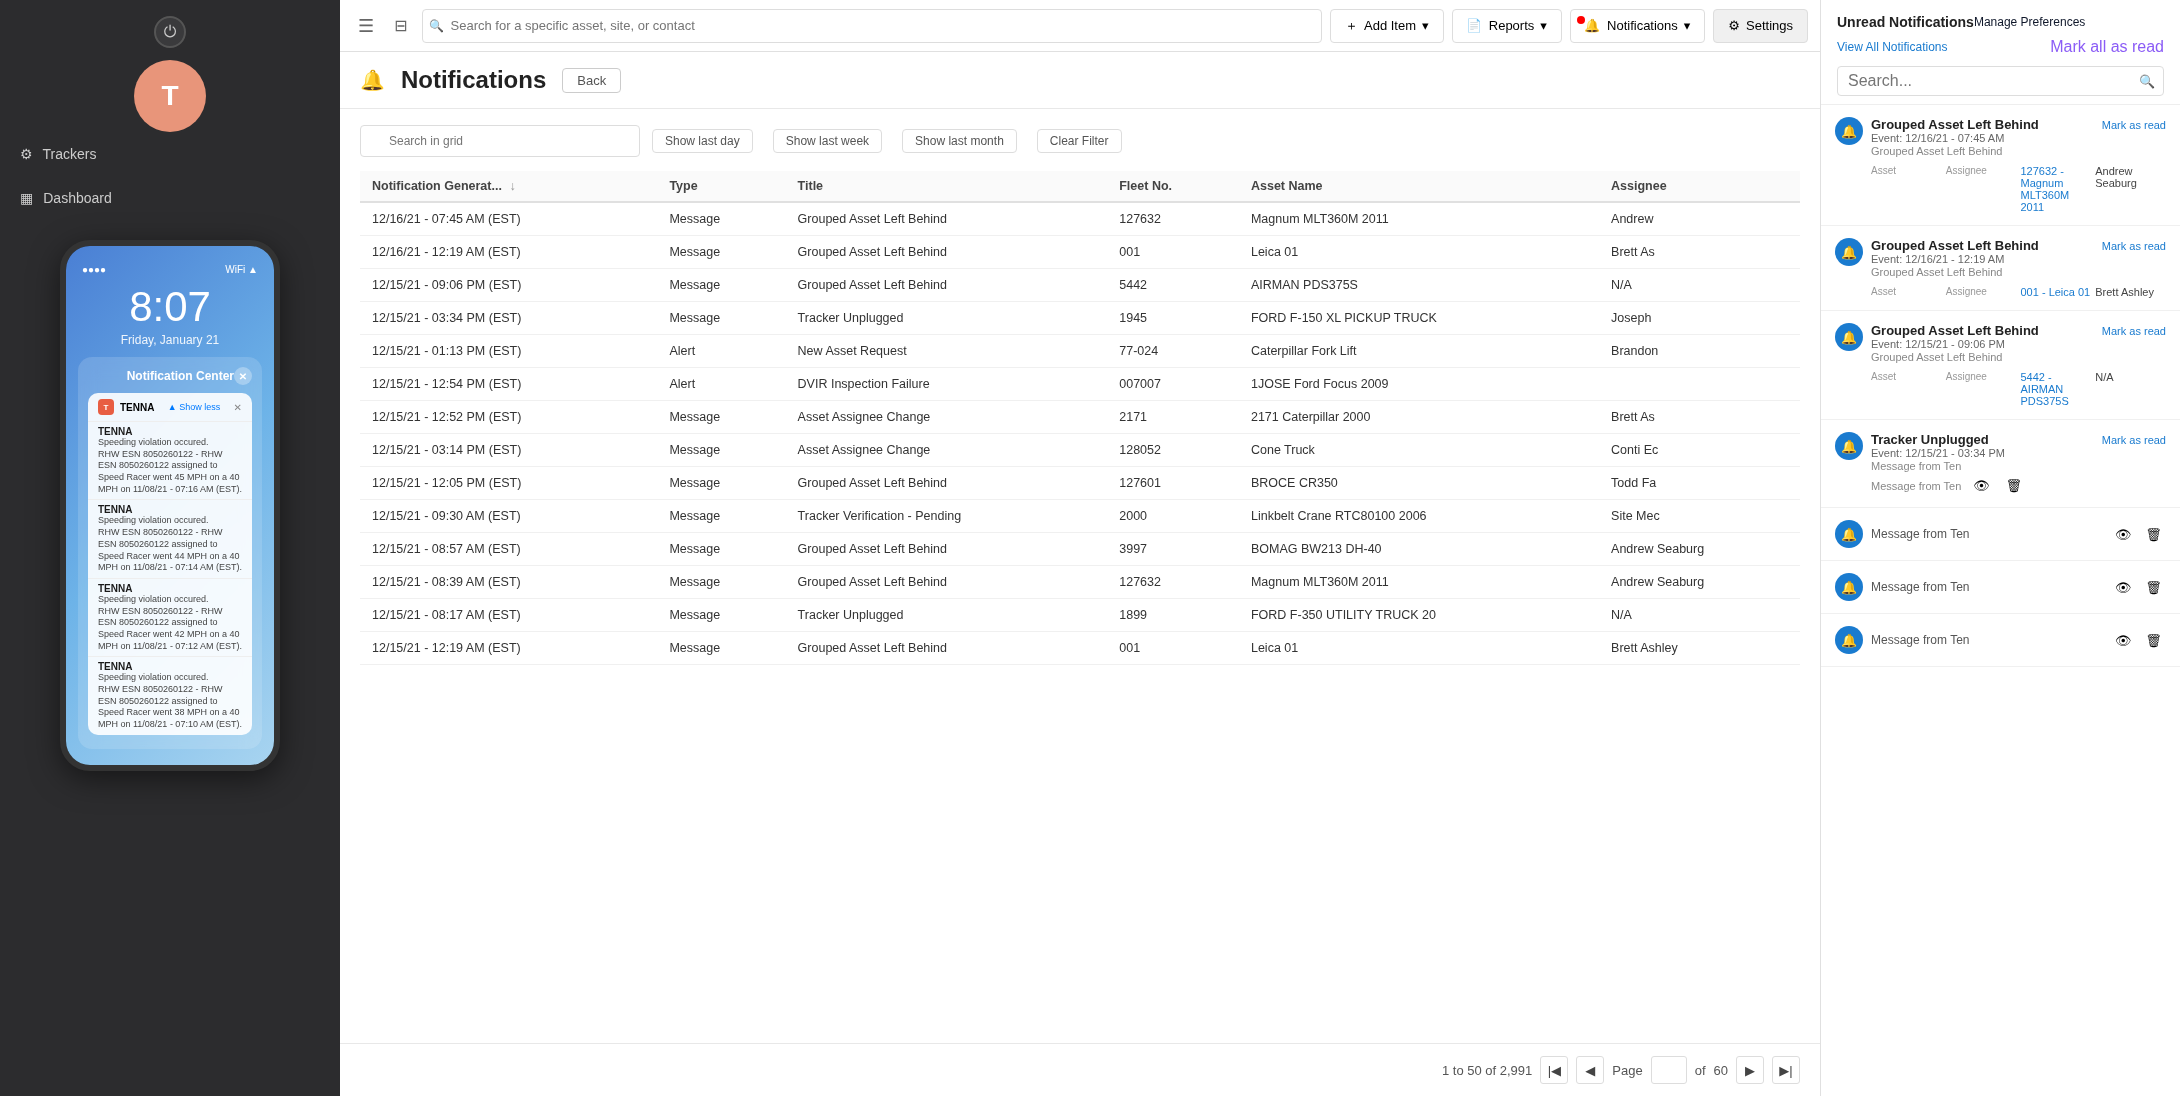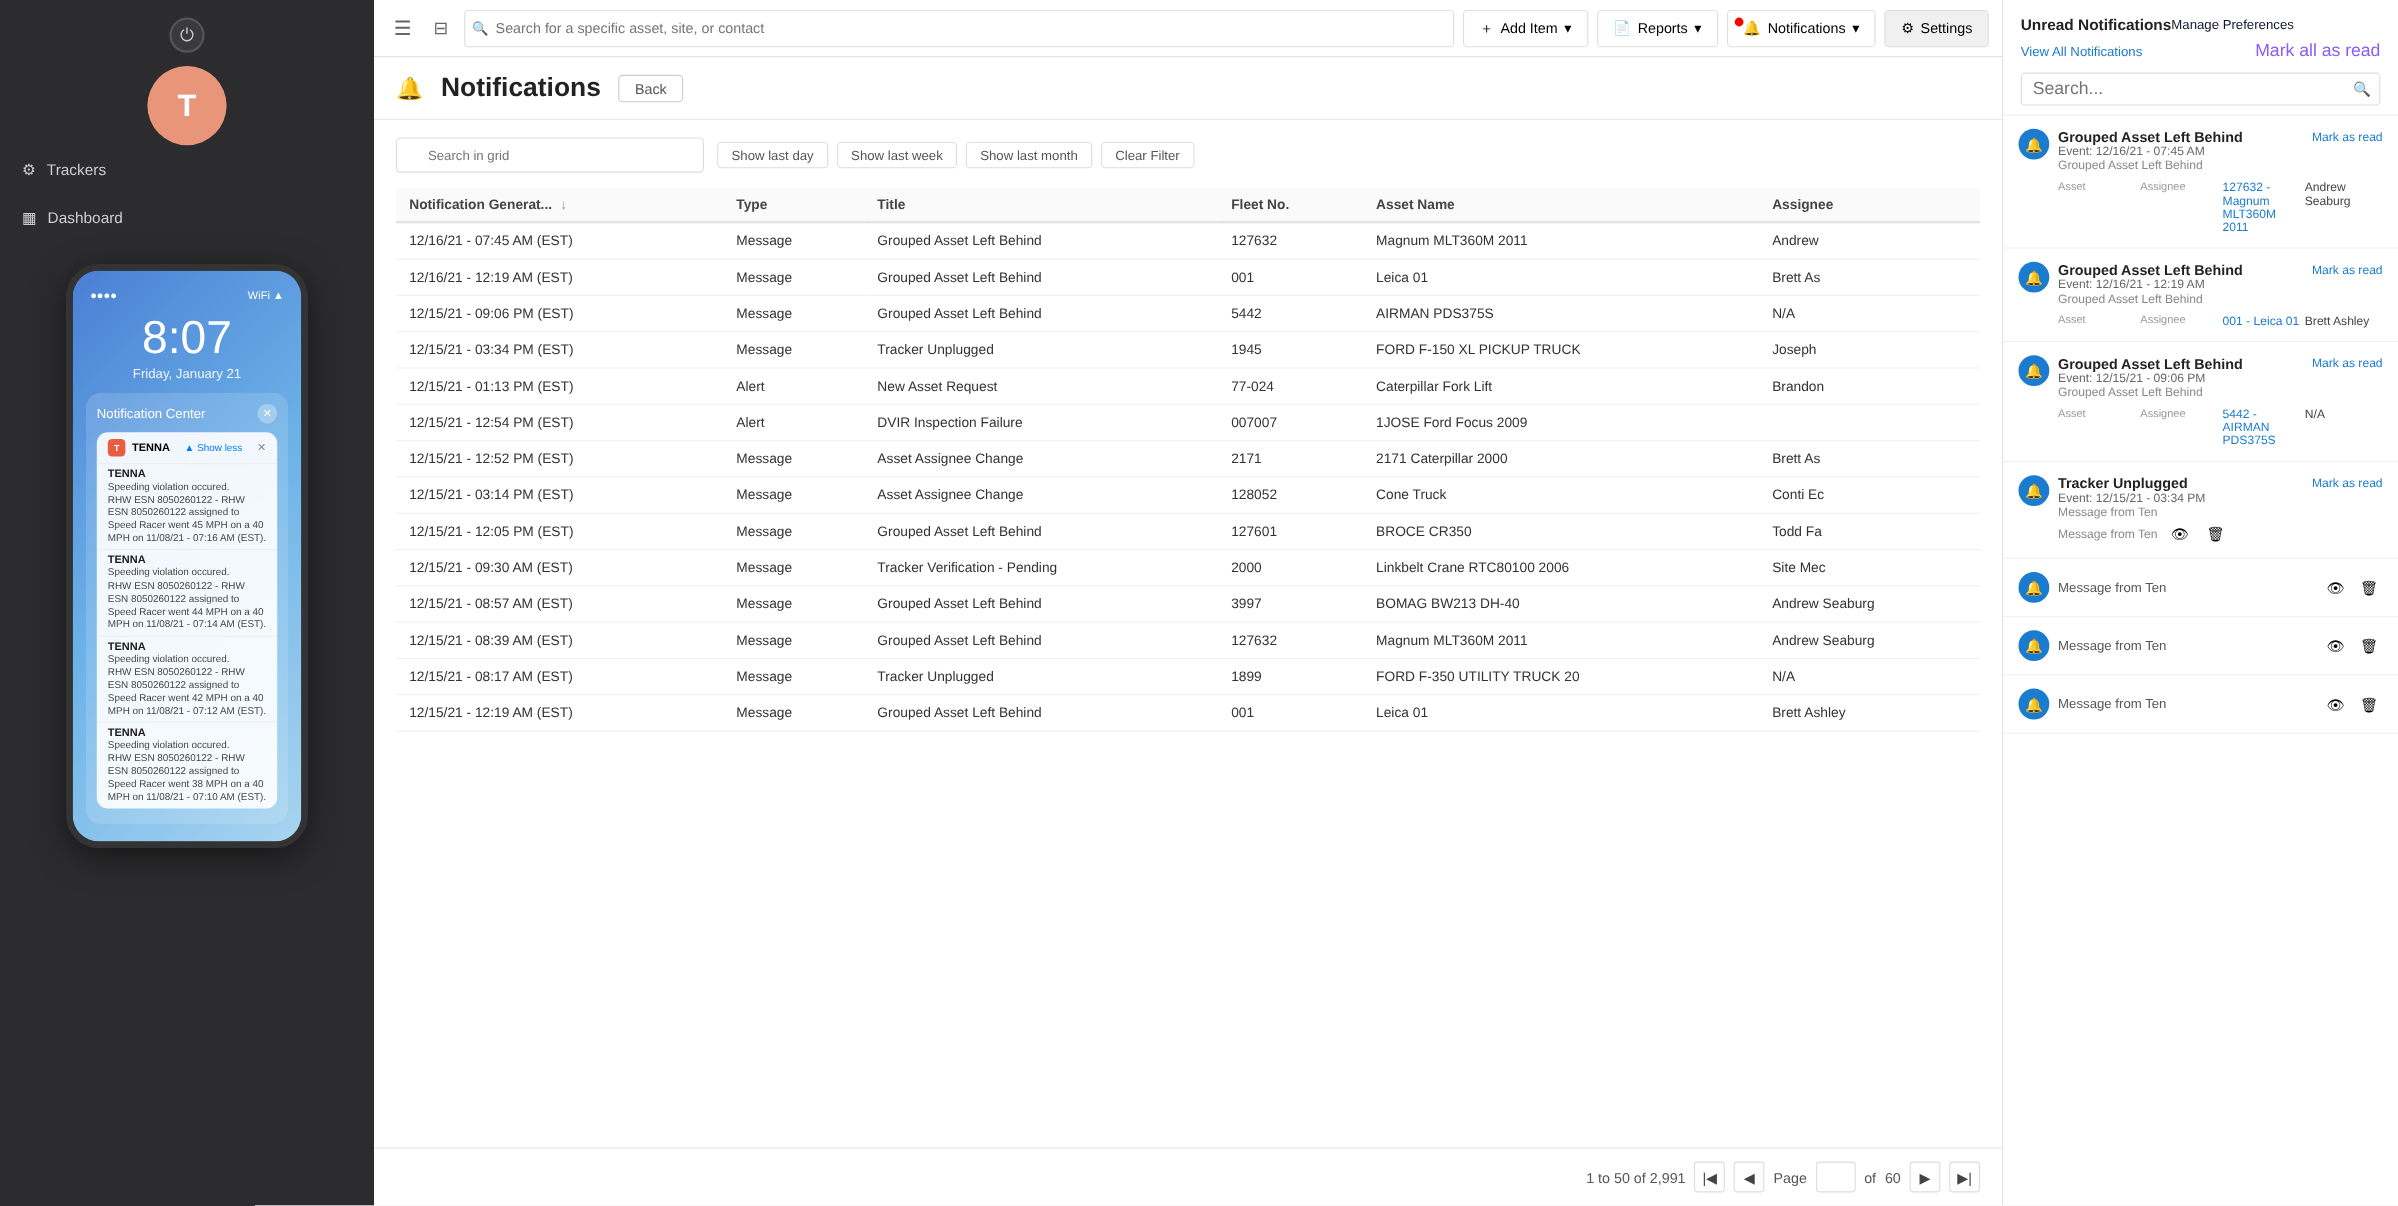--- a/index.html
+++ b/index.html
@@ -62,21 +62,21 @@
     .phone-status { display: flex; justify-content: space-between; color: white; font-size: 10px; padding: 2px 4px; }
     .phone-time { font-size: 42px; font-weight: 200; color: white; text-align: center; margin: 6px 0 2px; }
     .phone-date { color: rgba(255,255,255,0.9); text-align: center; font-size: 12px; margin-bottom: 10px; }
     .phone-notif-center {
       background: rgba(255,255,255,0.15);
       backdrop-filter: blur(10px);
       border-radius: 14px;
       padding: 10px;
       margin-bottom: 6px;
     }
-    .notif-center-title { color: white; font-size: 12px; font-weight: 400; display: flex; justify-content: space-between; align-items: center; margin-bottom: 8px; }
+    .notif-center-title { color: white; font-size: 12px; font-weight: 700; display: flex; justify-content: flex-end; align-items: center; margin-bottom: 8px; margin-left: 20px; }
     .notif-center-close {
       width: 18px; height: 18px; border-radius: 50%;
       background: rgba(255,255,255,0.3);
       display: flex; align-items: center; justify-content: center;
       font-size: 10px; color: white;
     }
     .notif-group {
       background: rgba(255,255,255,0.9);
       border-radius: 10px;
       overflow: hidden;
@@ -178,21 +178,21 @@
       border: 1px solid #ddd;
       border-radius: 4px;
       padding: 0 10px 0 28px;
       font-size: 12px;
       color: #666;
       outline: none;
       position: relative;
     }
     .grid-search-wrap { position: relative; }
     .grid-search-wrap::before { content: '🔍'; position: absolute; left: 8px; top: 50%; transform: translateY(-50%); font-size: 11px; }
-    .filter-btns { display: flex; gap: 8px; }
+    .filter-btns { display: flex; gap: 20px; }
     .filter-btn {
       padding: 4px 12px;
       border: 1px solid #ddd;
       border-radius: 4px;
       background: white;
       font-size: 12px;
       color: #555;
       cursor: pointer;
     }
 

